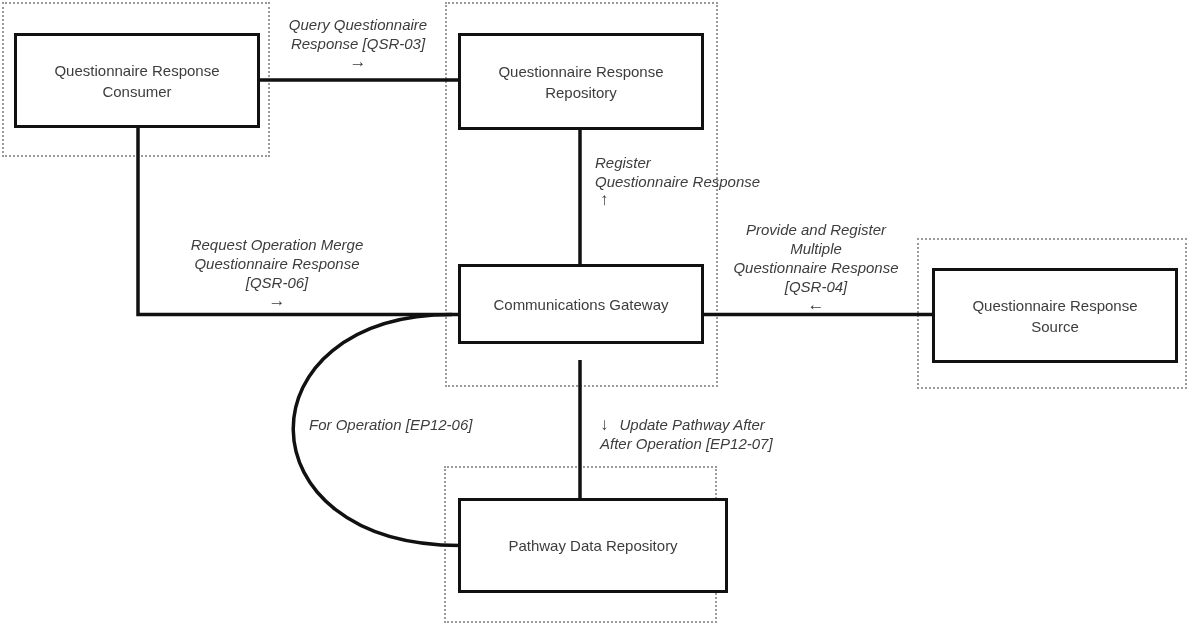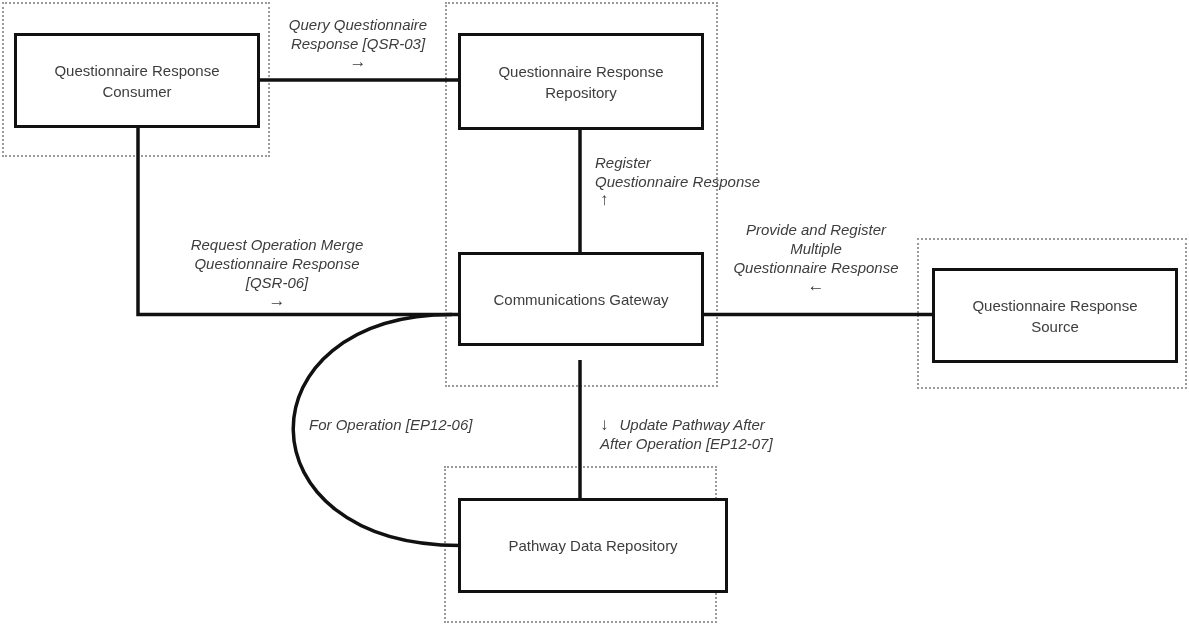--- a/index.html
+++ b/index.html
@@ -47,21 +47,21 @@
   <div class="node" style="left:14px;top:33px;width:246px;height:95px">
     <div>Questionnaire Response</div>
     <div>Consumer</div>
   </div>
 
   <div class="node" style="left:458px;top:33px;width:246px;height:97px">
     <div>Questionnaire Response</div>
     <div>Repository</div>
   </div>
 
-  <div class="node" style="left:458px;top:252px;width:246px;height:94px">
+  <div class="node" style="left:458px;top:264px;width:246px;height:80px">
     <div>Communications Gateway</div>
   </div>
 
   <div class="node" style="left:932px;top:268px;width:246px;height:95px">
     <div>Questionnaire Response</div>
     <div>Source</div>
   </div>
 
   <div class="node" style="left:458px;top:498px;width:270px;height:95px">
     <div>Pathway Data Repository</div>
@@ -83,20 +83,21 @@
     <div>Request Operation Merge</div>
     <div>Questionnaire Response</div>
     <div>[QSR-06]</div>
     <div class="arrow">→</div>
   </div>
 
   <div class="label center" style="left:726px;top:220px;width:180px">
     <div>Provide and Register</div>
     <div>Multiple</div>
     <div>Questionnaire Response</div>
+    <div>[QSR-04]</div>
     <div class="arrow">←</div>
   </div>
 
   <div class="label" style="left:309px;top:415px;width:190px">
     <div>For Operation [EP12-06]</div>
   </div>
 
   <div class="label" style="left:600px;top:415px;width:190px">
     <div><span class="arrow inline">↓</span><span>Update Pathway After</span></div>
     <div>After Operation [EP12-07]</div>

